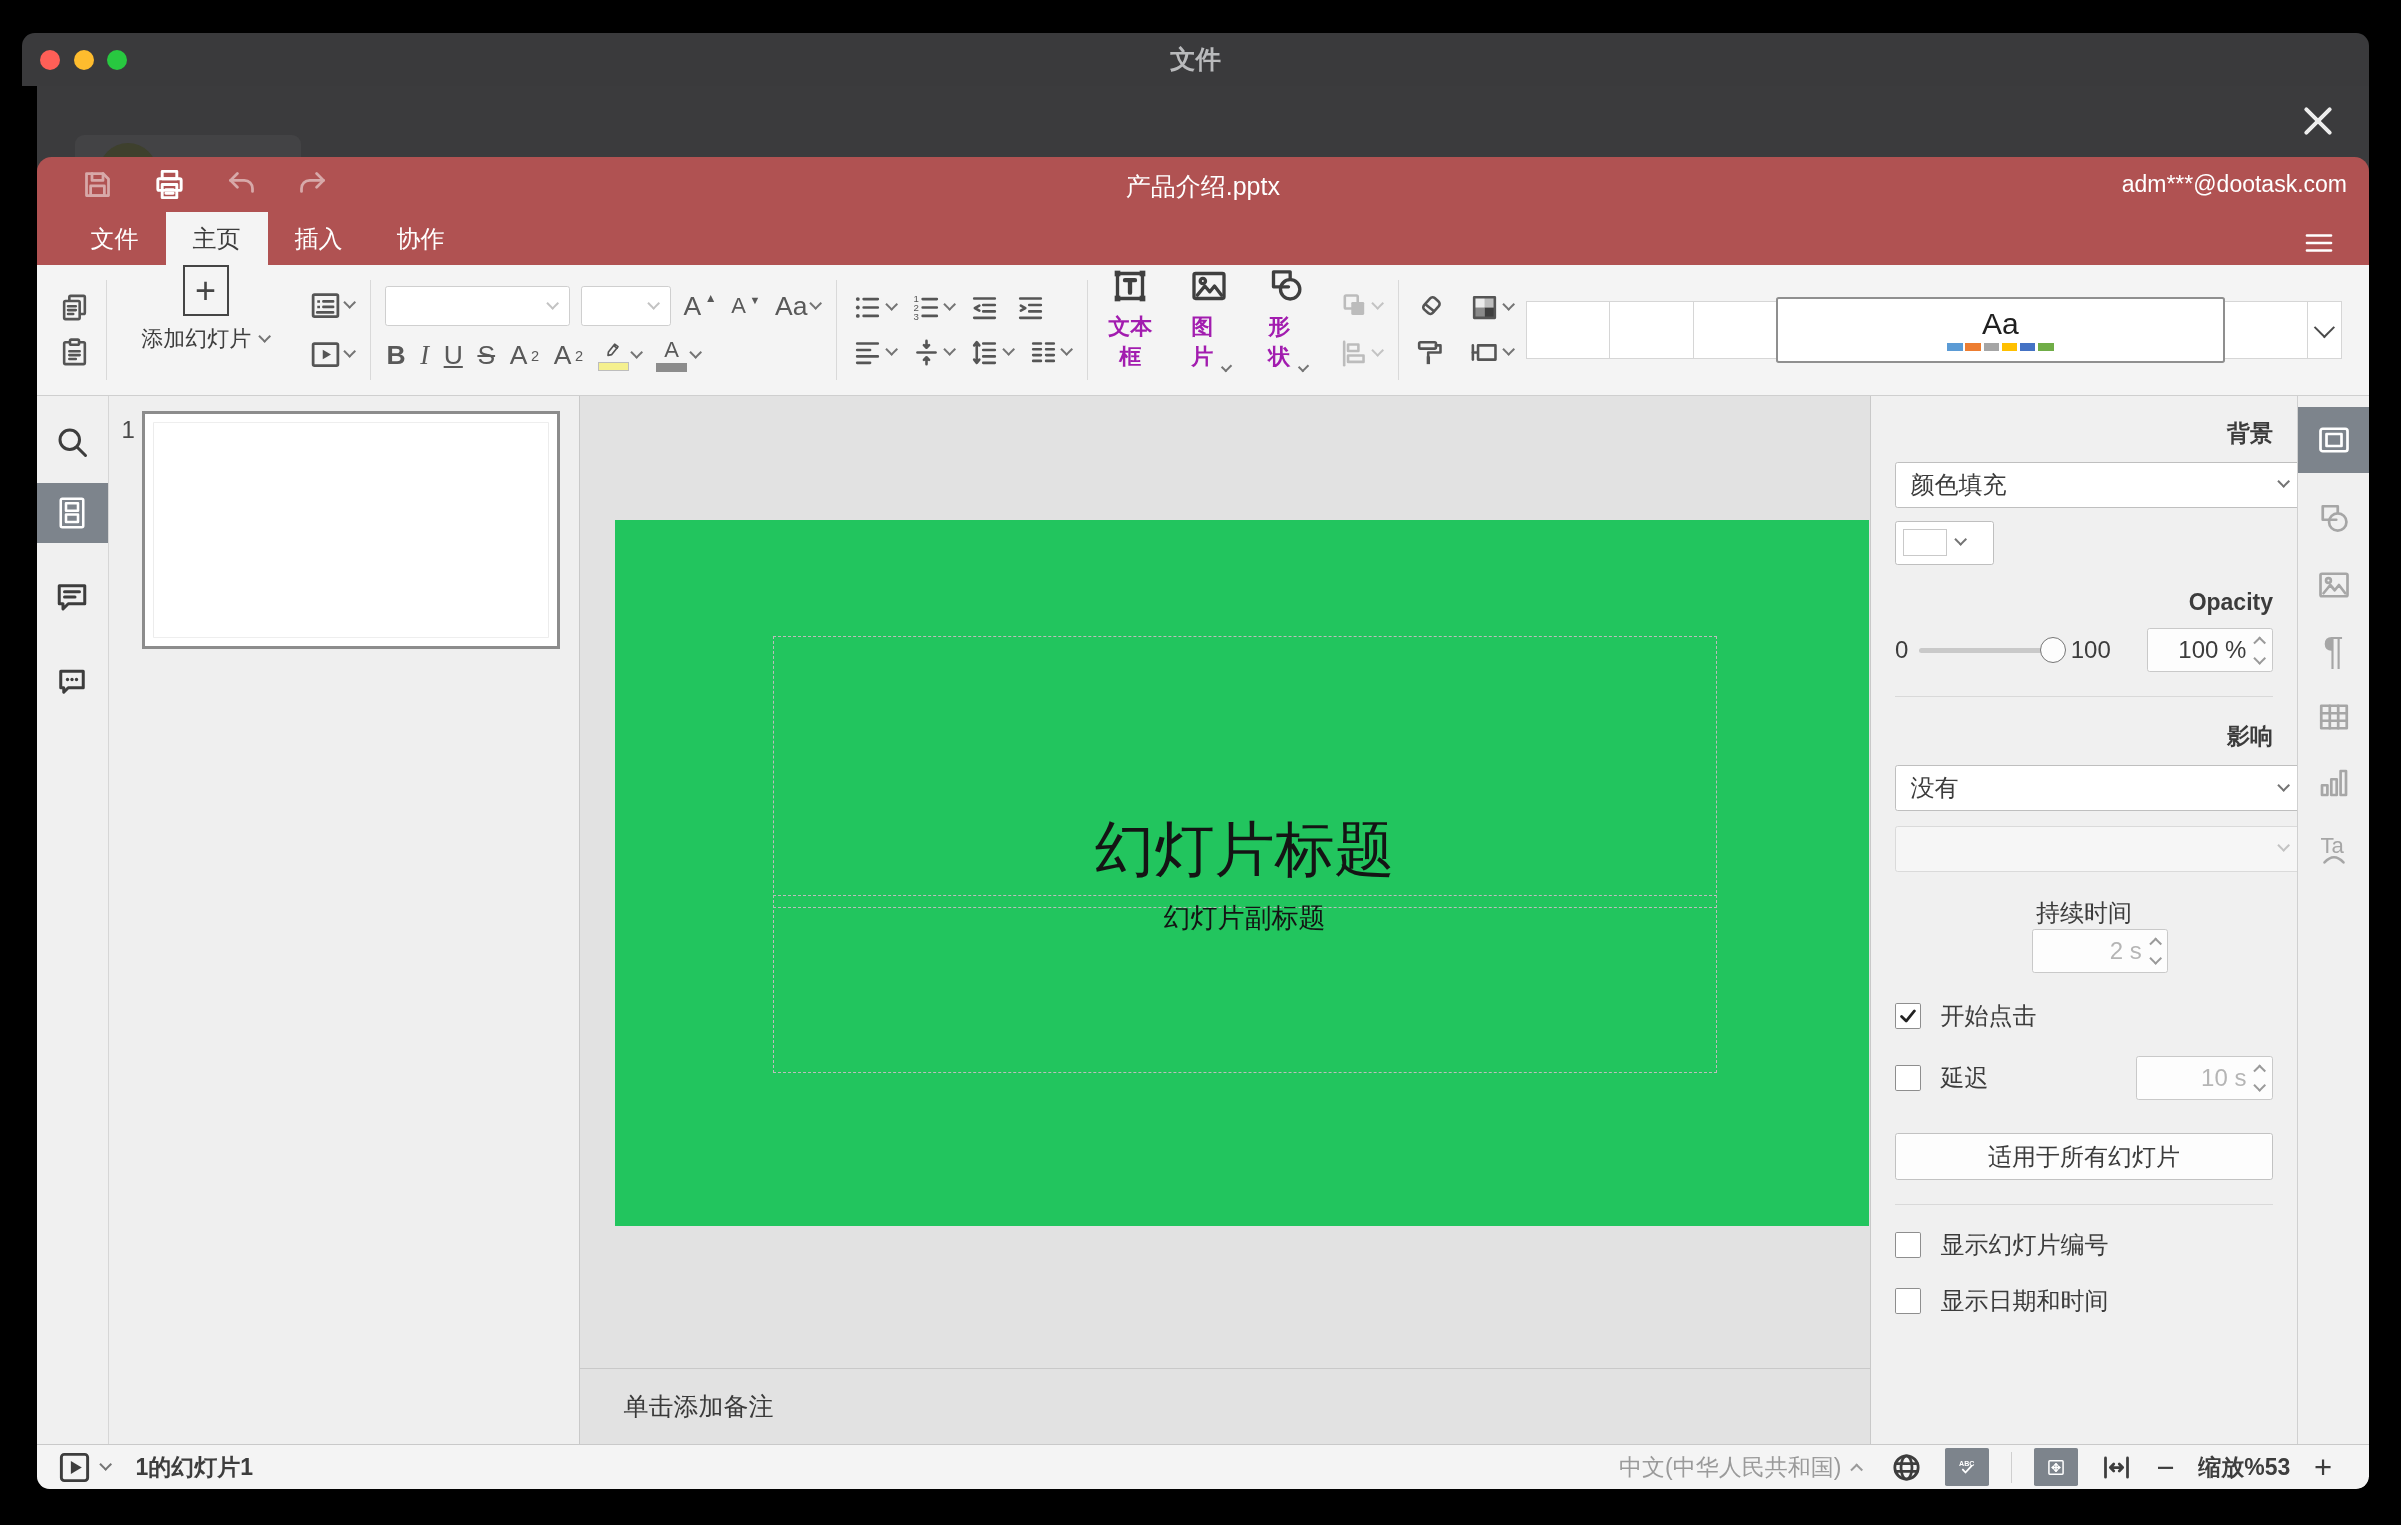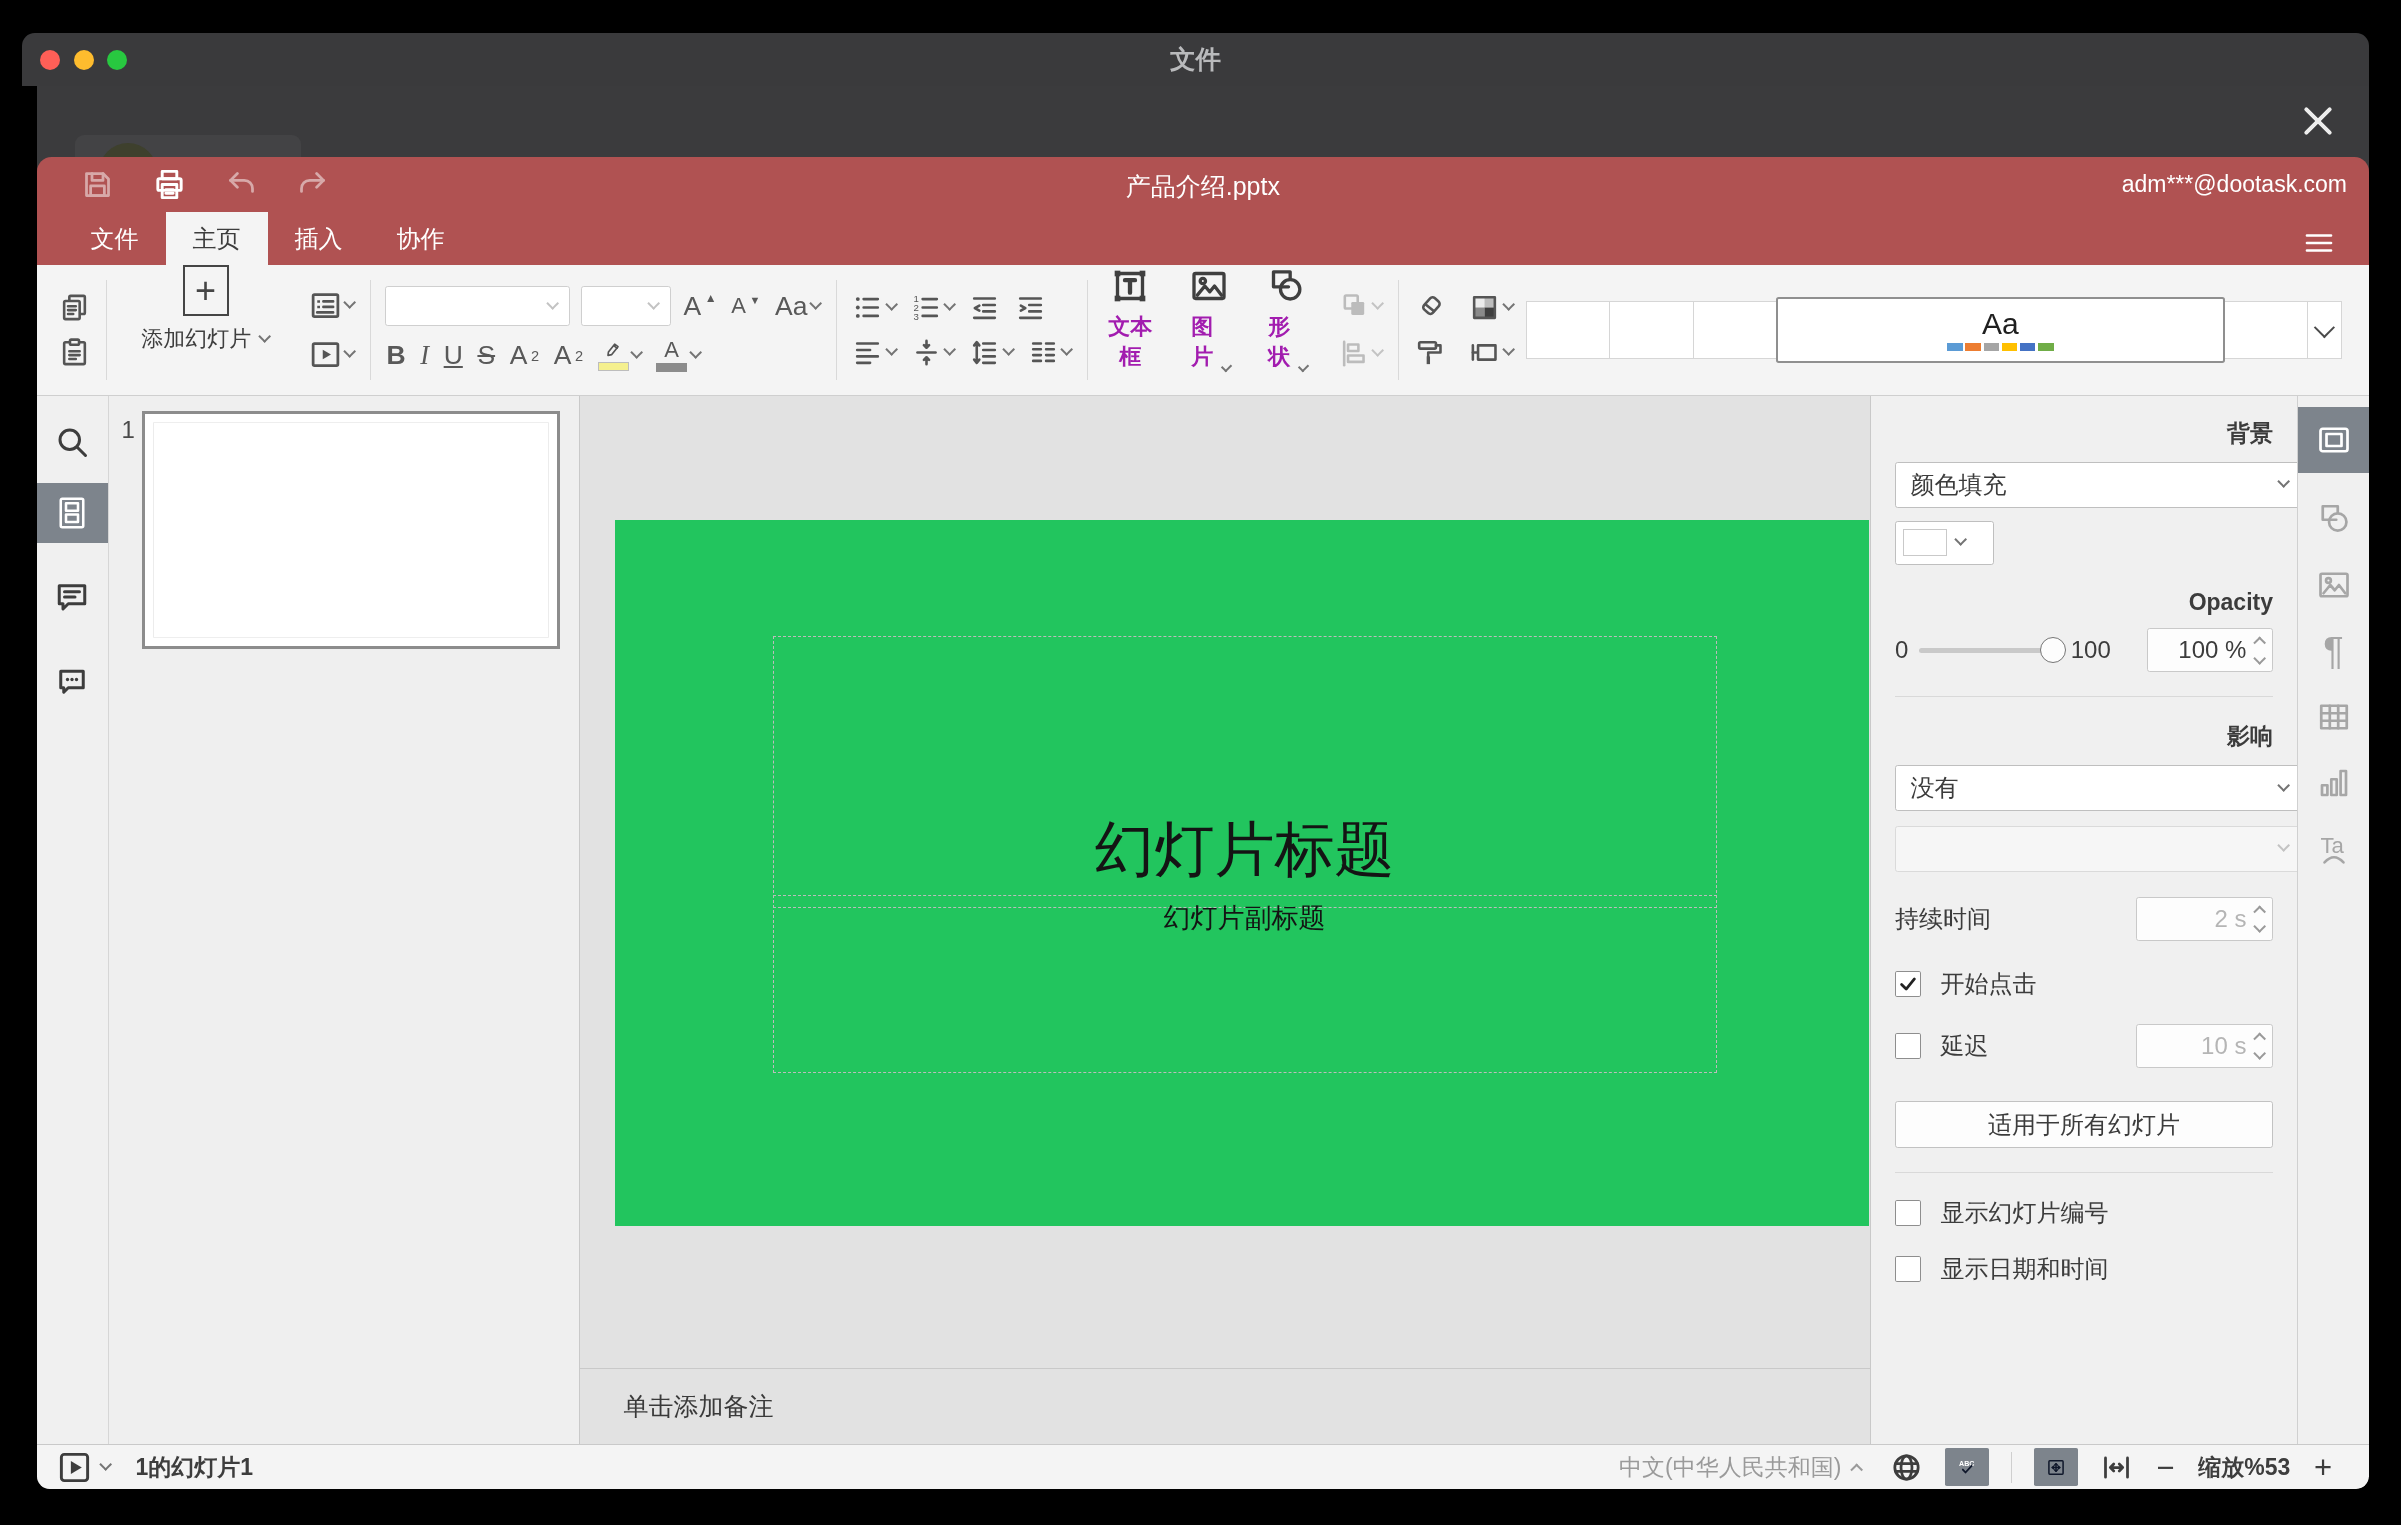--- a/index.html
+++ b/index.html
@@ -139,21 +139,21 @@
 
   
   .statusbar{flex:0 0 44px;background:#f4f4f4;border-top:0.9px solid #c9c9c9;display:flex;
              align-items:center;padding:0 35px 0 20px;font-size:23px;}
   .sb-left{display:flex;align-items:center;gap:12.8px;}
   .sb-play{background:none;border:none;padding:0;cursor:pointer;color:#3d3d3d;display:flex;align-items:center;gap:9px;}
   .sb-info{font-weight:700;color:#3d3d3d;margin-left:12.8px;}
   .sb-right{margin-left:auto;display:flex;align-items:center;gap:22px;}
   .sb-lang{color:#9a9a9a;background:none;border:none;font-size:23px;cursor:pointer;display:flex;align-items:center;gap:11px;}
   .sb-tile{width:44px;height:38px;background:#7d848c;border:none;border-radius:1.8px;cursor:pointer;
-           display:flex;align-items:center;justify-content:center;color:#0f172a;padding:12px;}
+           display:flex;align-items:center;justify-content:center;color:#ffffff;padding:12px;}
   .sb-ic{background:none;border:none;padding:0;cursor:pointer;color:#3d3d3d;display:flex;}
   .sb-div{width:0.9px;height:31px;background:#cfcfcf;}
   .sb-zoom{font-weight:700;color:#3d3d3d;}
   .zbtn{background:none;border:none;font-size:31px;color:#3d3d3d;cursor:pointer;line-height:1;padding:0 1.8px;}
 
   
   svg.ic{fill:none;stroke:currentColor;stroke-width:2;stroke-linecap:round;stroke-linejoin:round;}
   svg.ic .f{fill:currentColor;stroke:none;}
   svg.ic .bgf{fill:#f4f4f4;}
   svg.ic text{stroke:none;fill:currentColor;font-family:"Liberation Sans",sans-serif;}
@@ -613,21 +613,21 @@
 
         <div class="p-head">影响</div>
         <div class="sel">
           <span>没有</span>
               <i class="chv sm"></i>
         </div>
         <div class="sel dis" style="margin-top:14.6px;">
               <i class="chv sm dim"></i>
             </div>
 
-        <div class="rowsplit" style="margin-top:25.5px;">
+        <div class="rowsplit" style="margin-top:25.5px;flex-direction:column;">
           <span>持续时间</span>
           <span class="spin dis" style="width:120px;">
             <span class="val">2 s</span>
             <span class="arrows">
                   <i class="chv up" style="width:7.3px;height:7.3px;"></i>
                   <i class="chv" style="width:7.3px;height:7.3px;margin:0;"></i>
                 </span>
           </span>
         </div>
 

